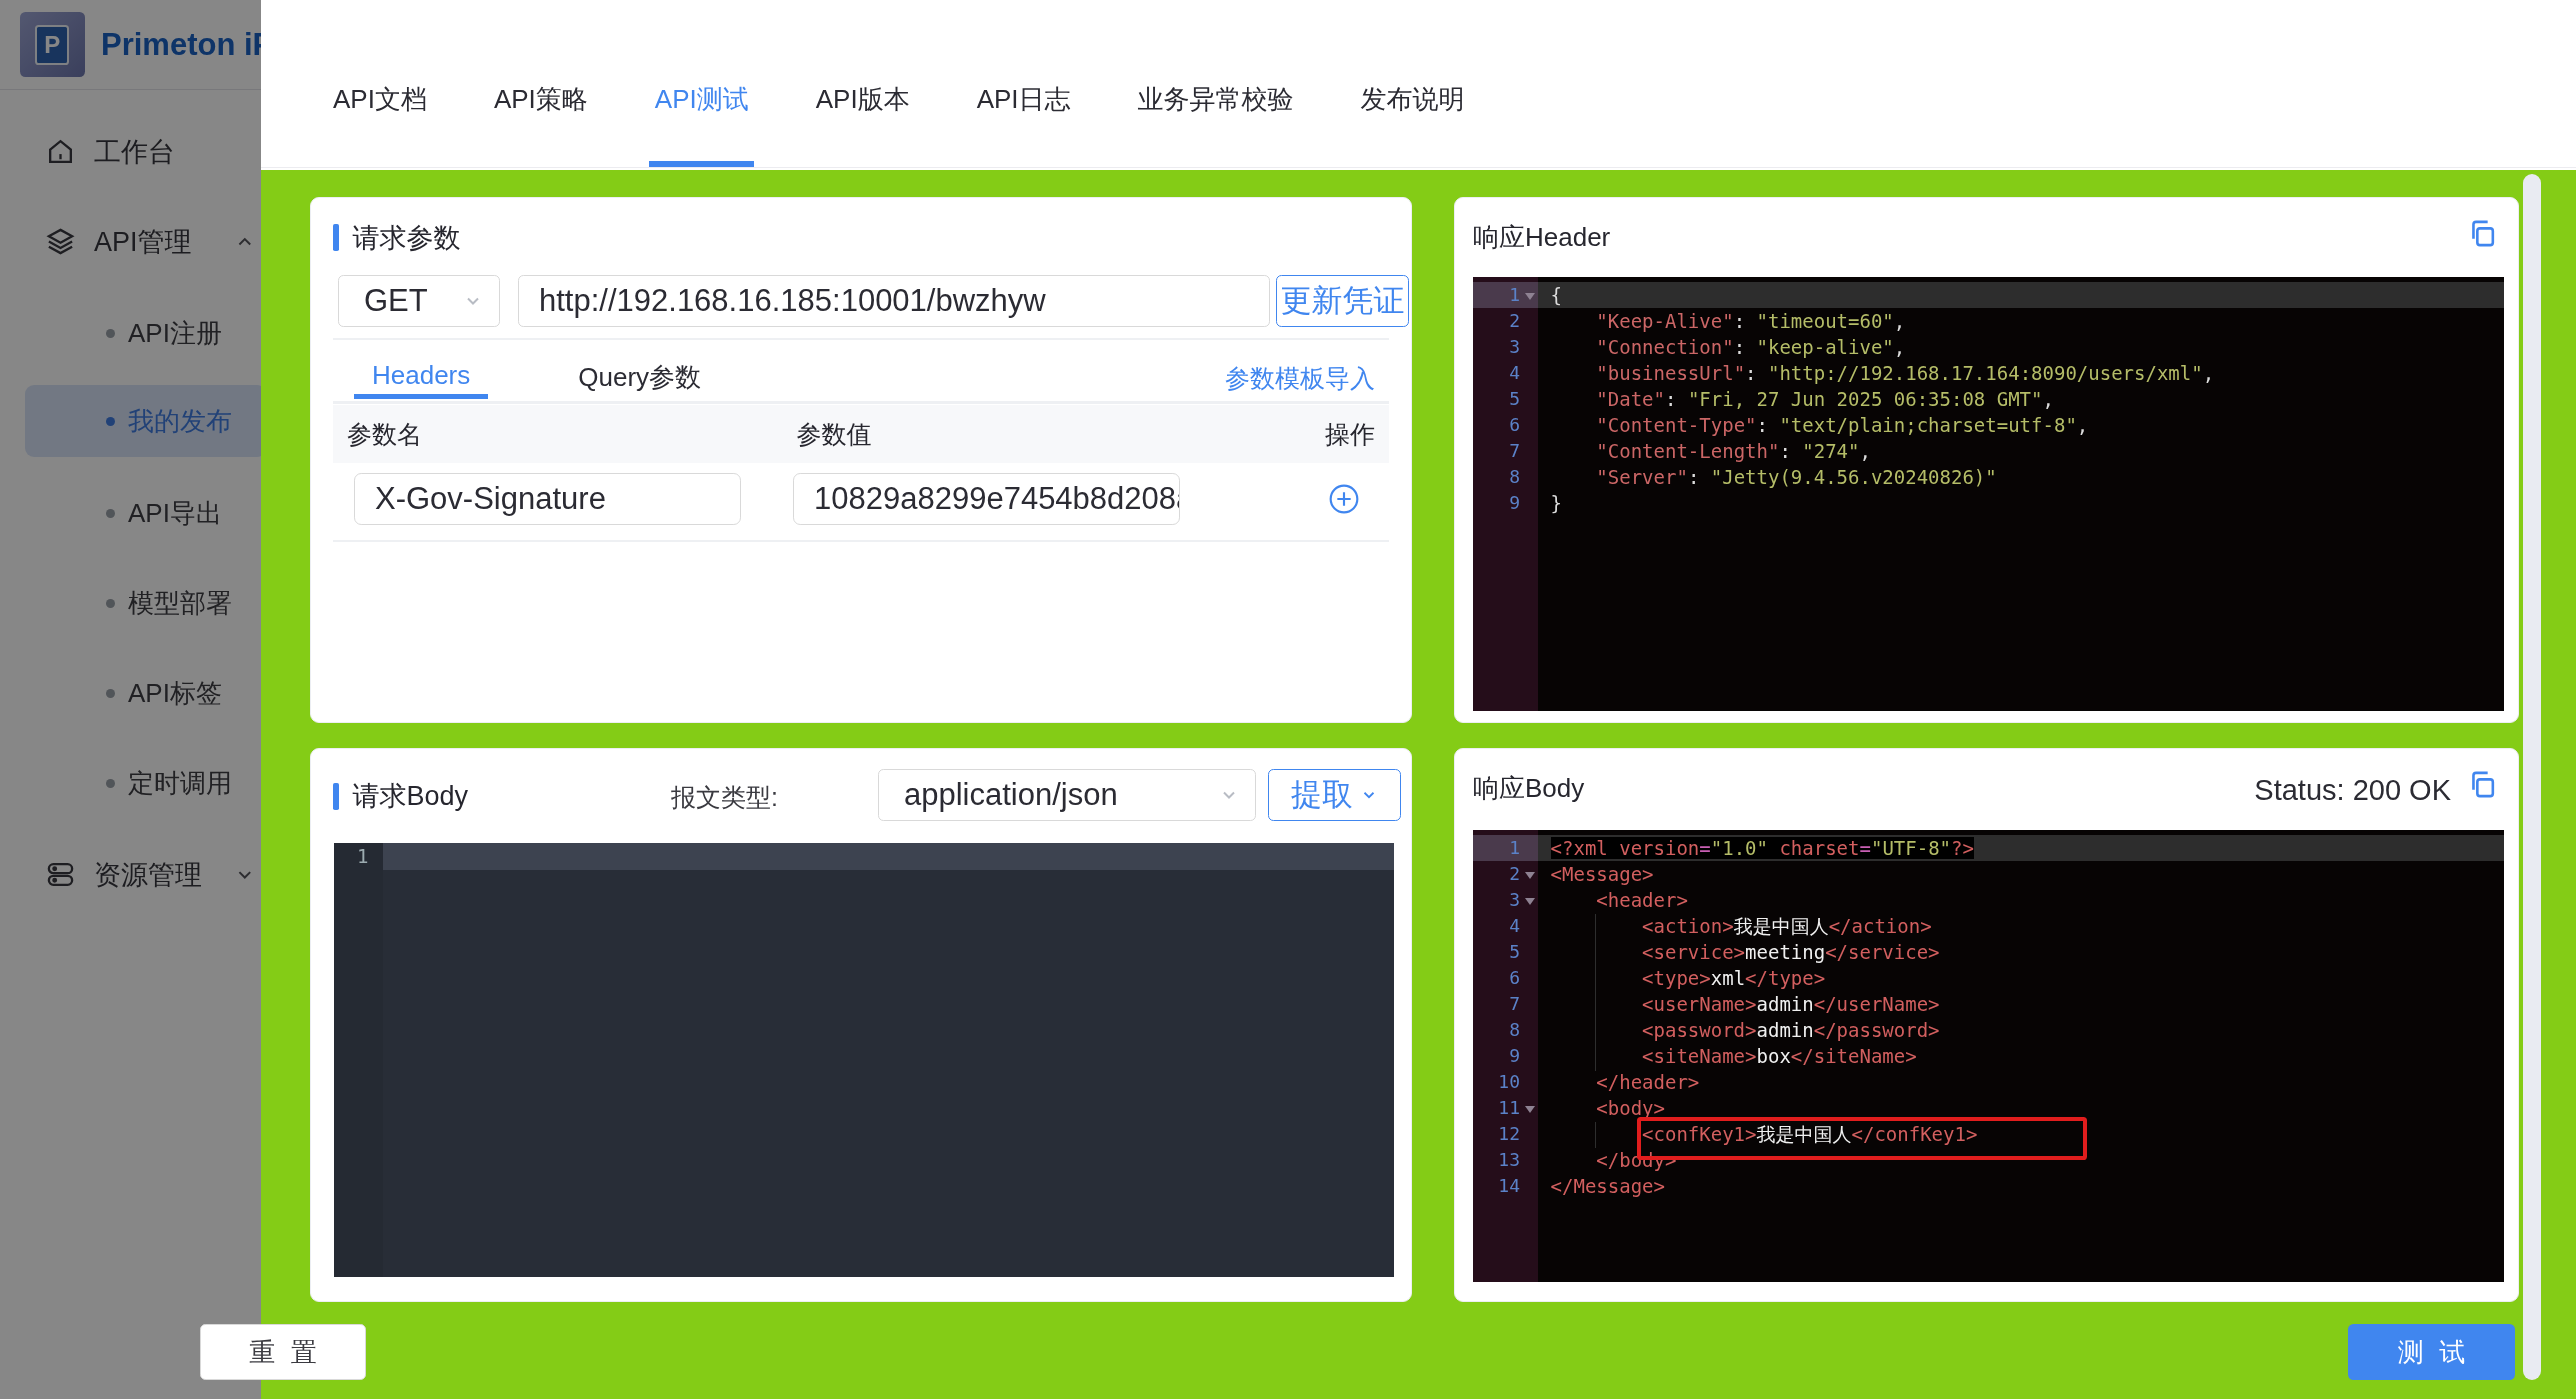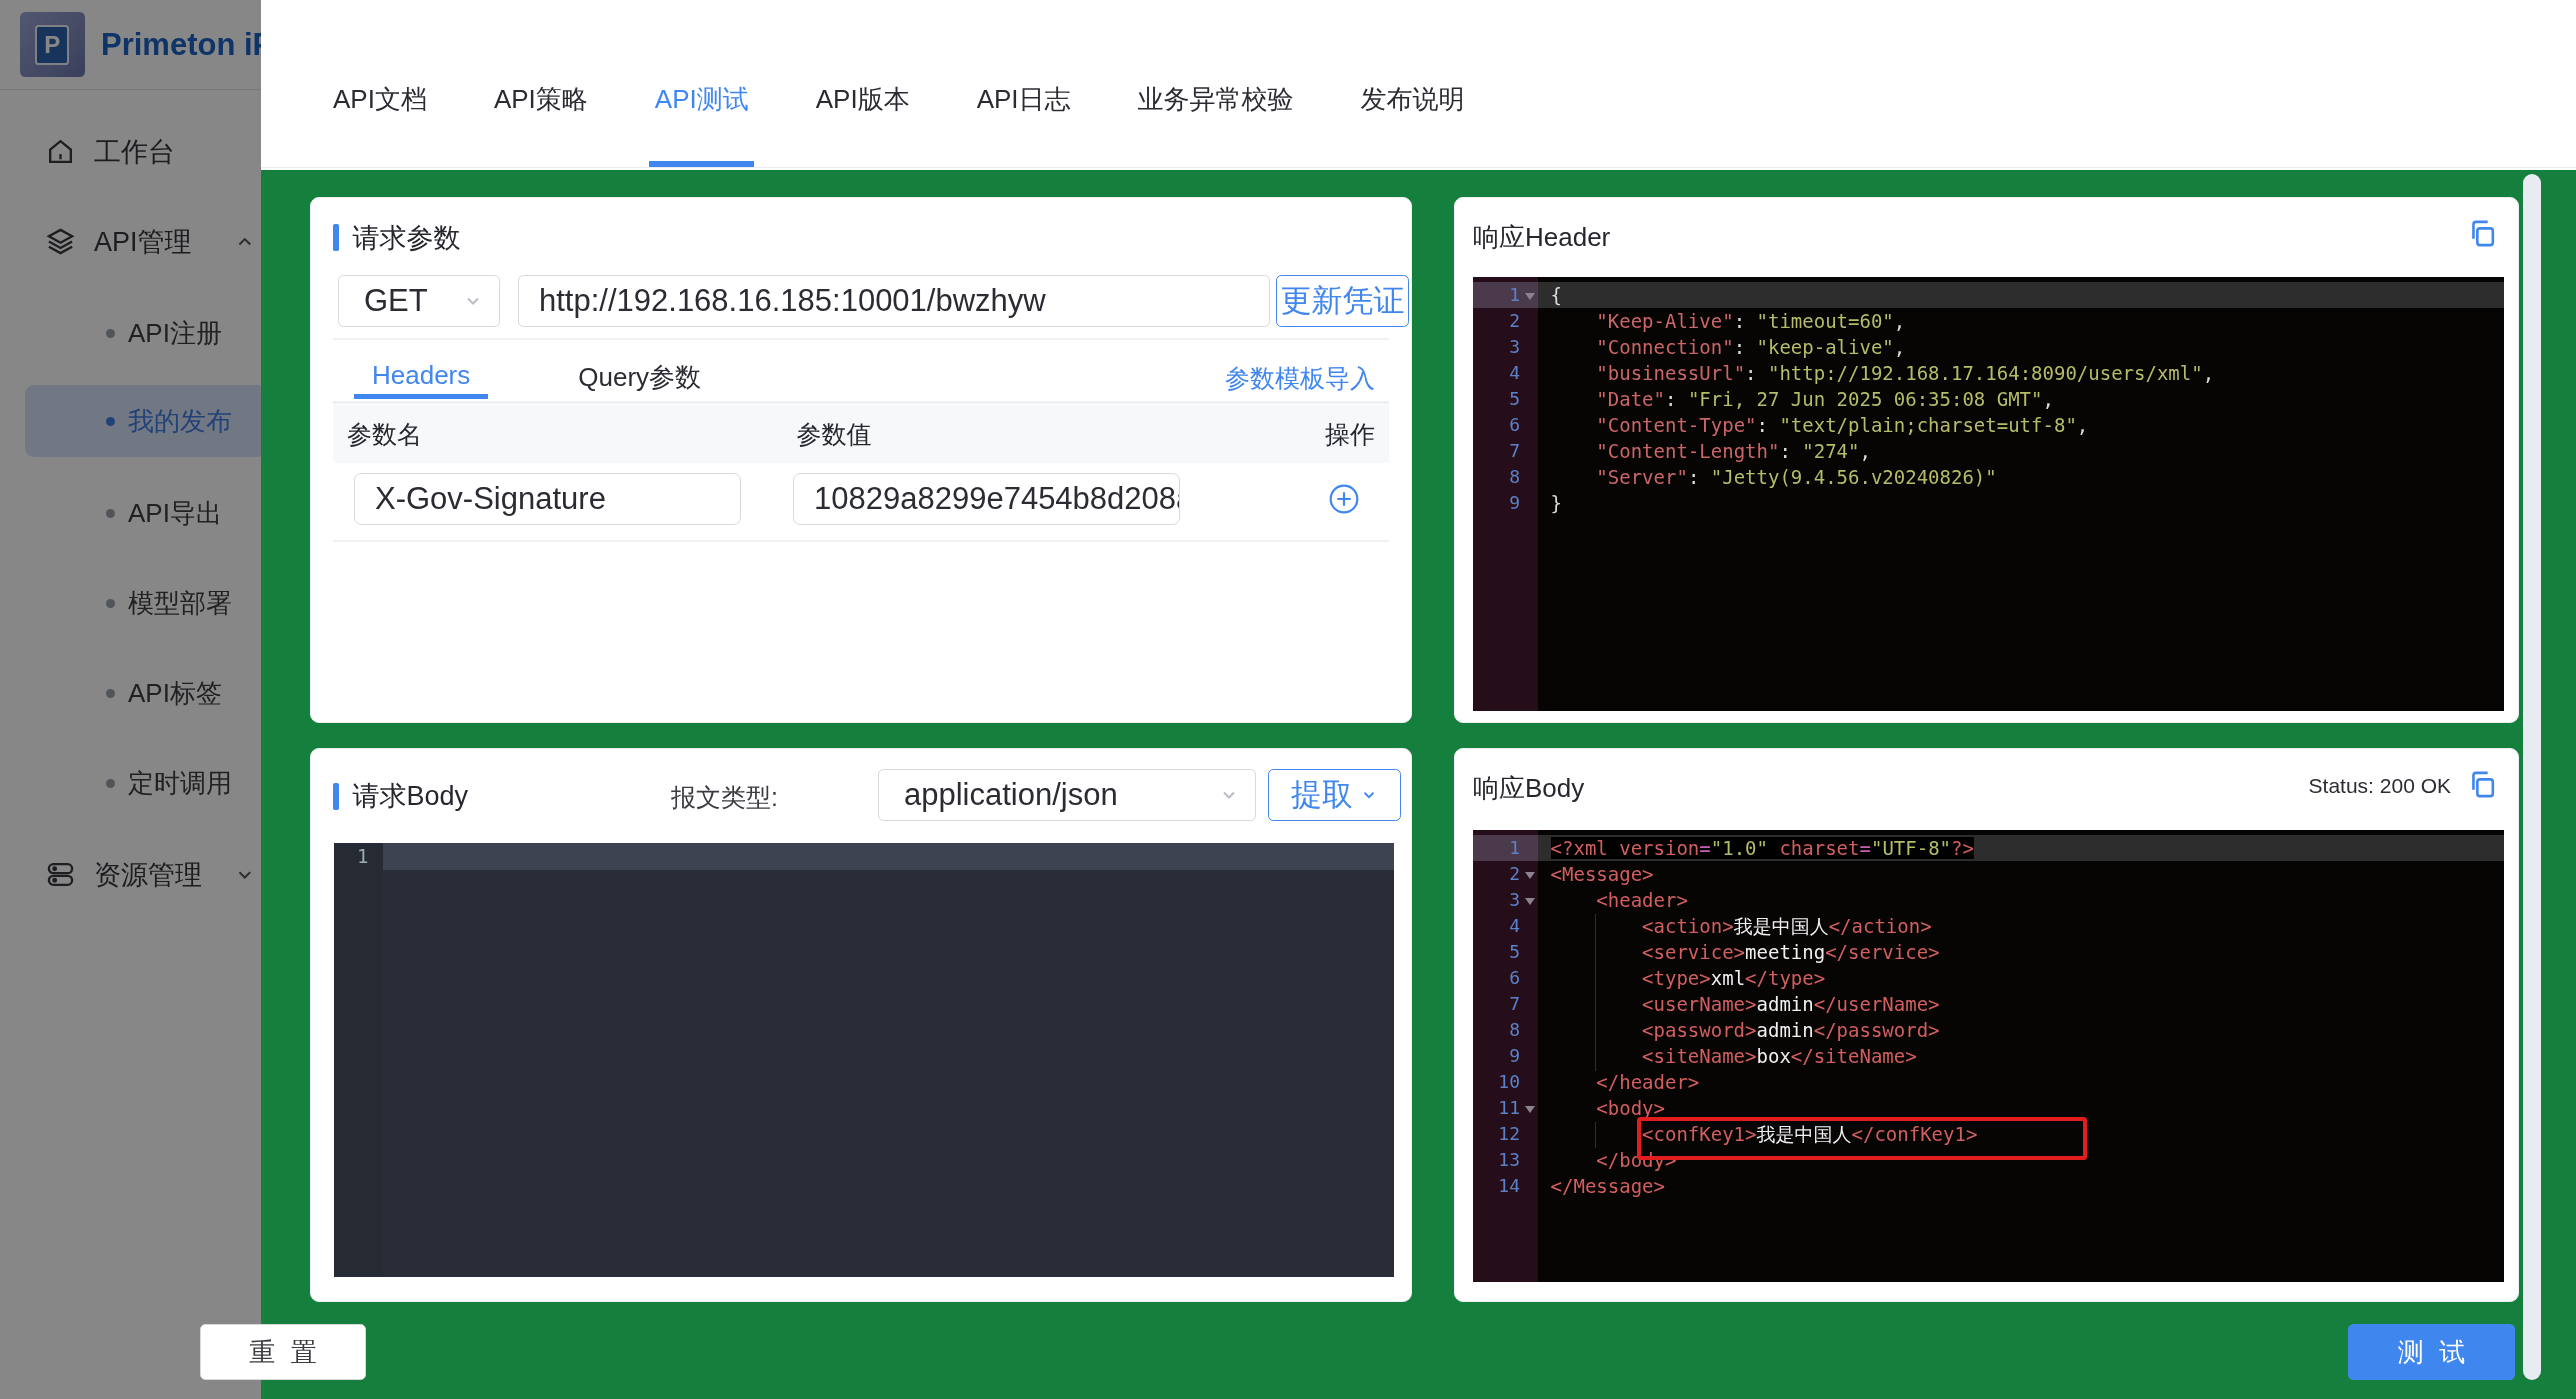--- a/index.html
+++ b/index.html
@@ -33,21 +33,21 @@
 
   
   .modal { position:absolute; left:261px; top:0; right:0; bottom:0; background:#fff; z-index:10; }
   .modal-close { position:absolute; top:21.6px; right:27px; width:36px; height:36px; cursor:pointer; }
   .tabs { position:absolute; top:0; left:0; right:0; height:168px; border-bottom:1.8px solid #ececf0;
     display:flex; align-items:flex-end; padding:0 0 0 72px; gap:67px; background:#fff; }
   .tab { position:relative; font-size:26px; color:#2b2b33; padding-bottom:50px; cursor:pointer; white-space:nowrap; }
   .tab.active { color:#4086ef; }
   .tab.active::after { content:''; position:absolute; left:-5.4px; right:-5.4px; bottom:0; height:6.3px; background:#4086ef; }
 
-  .content { position:absolute; top:170px; left:0; right:0; bottom:0; background:#15803d; }
+  .content { position:absolute; top:170px; left:0; right:0; bottom:0; background:#84cc16; }
   .scroll-strip { position:absolute; right:35px; top:3.6px; width:18px; height:1206px; background:#e9ebf2; border-radius:9px; }
 
   .card { position:absolute; background:#fff; border-radius:9px; border:0.9px solid #eceef3; }
   .card-req-params { left:49px; top:27px; width:1102px; height:526px; }
   .card-req-body   { left:49px; top:578px; width:1102px; height:554px; }
   .card-res-header { left:1193px; top:27px; width:1065px; height:526px; }
   .card-res-body   { left:1193px; top:578px; width:1065px; height:554px; }
 
   .sec-title { position:absolute; display:flex; align-items:center; font-size:27px; font-weight:500; color:#26262e; }
   .sec-title .bar { width:6.3px; height:27px; background:#4086ef; border-radius:1.8px; margin-right:13.5px; }
@@ -81,21 +81,21 @@
   .ct-select { position:absolute; left:567px; top:20px; width:378px; height:52px; }
   .btn-extract { position:absolute; left:957px; top:20px; width:133px; height:52px; gap:7px; }
   .body-editor { position:absolute; left:22.5px; top:94px; width:1060px; height:434px; background:#282d37; overflow:hidden; }
   .body-editor .egut { position:absolute; left:0; top:0; bottom:0; width:49px; background:#252a33; }
   .body-editor .eactive { position:absolute; left:49px; right:0; top:0; height:27px; background:#3d4350; }
   .body-editor .eln { position:absolute; left:23.4px; top:1.8px; font-family:"DejaVu Sans Mono",monospace; font-size:19px; color:#9cabb0; }
 
   
   .res-title { position:absolute; left:18px; top:21.6px; font-size:26px; font-weight:500; color:#26262e; }
   .copy-btn { position:absolute; right:20px; top:20px; width:31px; height:31px; cursor:pointer; }
-  .status-text { position:absolute; right:67px; top:25px; font-size:21px; color:#2b2b33; }
+  .status-text { position:absolute; right:67px; top:25px; font-size:29px; color:#2b2b33; }
 
   .code-block { position:absolute; left:18px; background:#070404; overflow:hidden;
     font-family:"DejaVu Sans Mono",monospace; font-size:19px; }
   .cb-header { top:79px; width:1031px; height:434px; }
   .cb-body { top:81px; width:1031px; height:452px; }
   .code-block::before { content:''; position:absolute; left:0; top:0; bottom:0; width:65px; background:#250d1a; }
   .code-pad { position:relative; padding-top:5.4px; }
   .code-line { display:flex; height:26px; line-height:26px; position:relative; }
   .code-line .g { flex:none; width:65px; display:flex; justify-content:flex-end; align-items:center; }
   .code-line .ln { color:#5b82c8; font-size:18px; text-align:right; }

